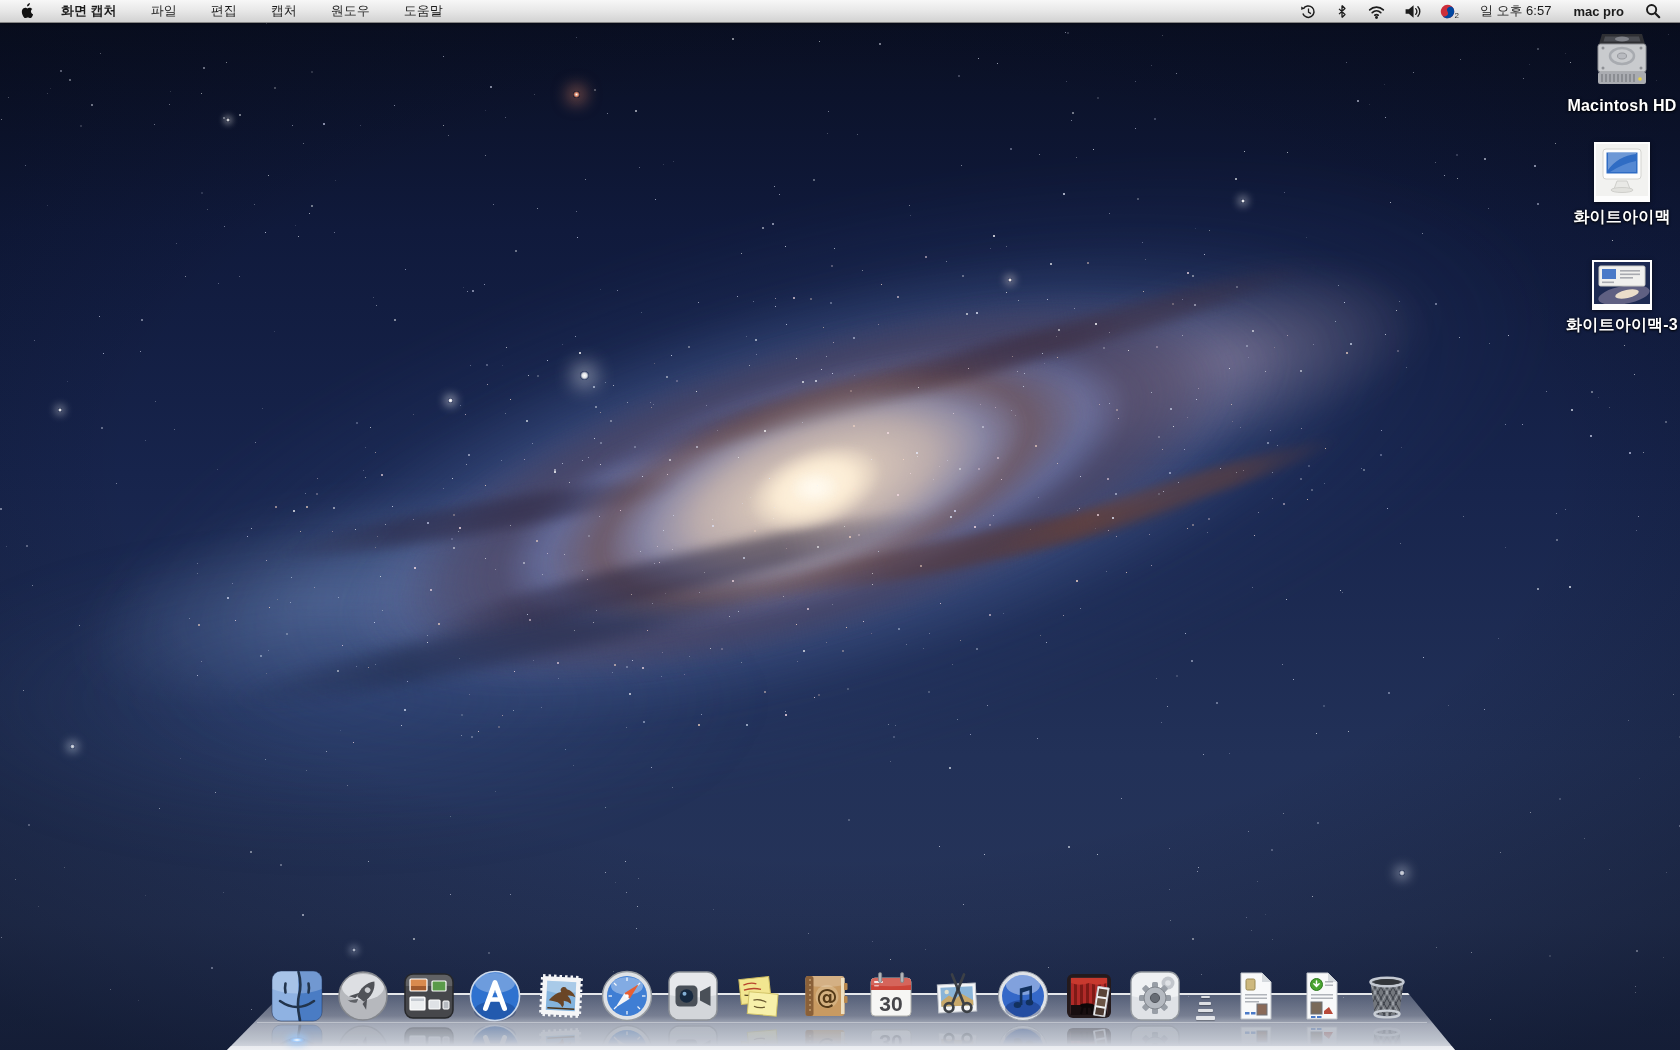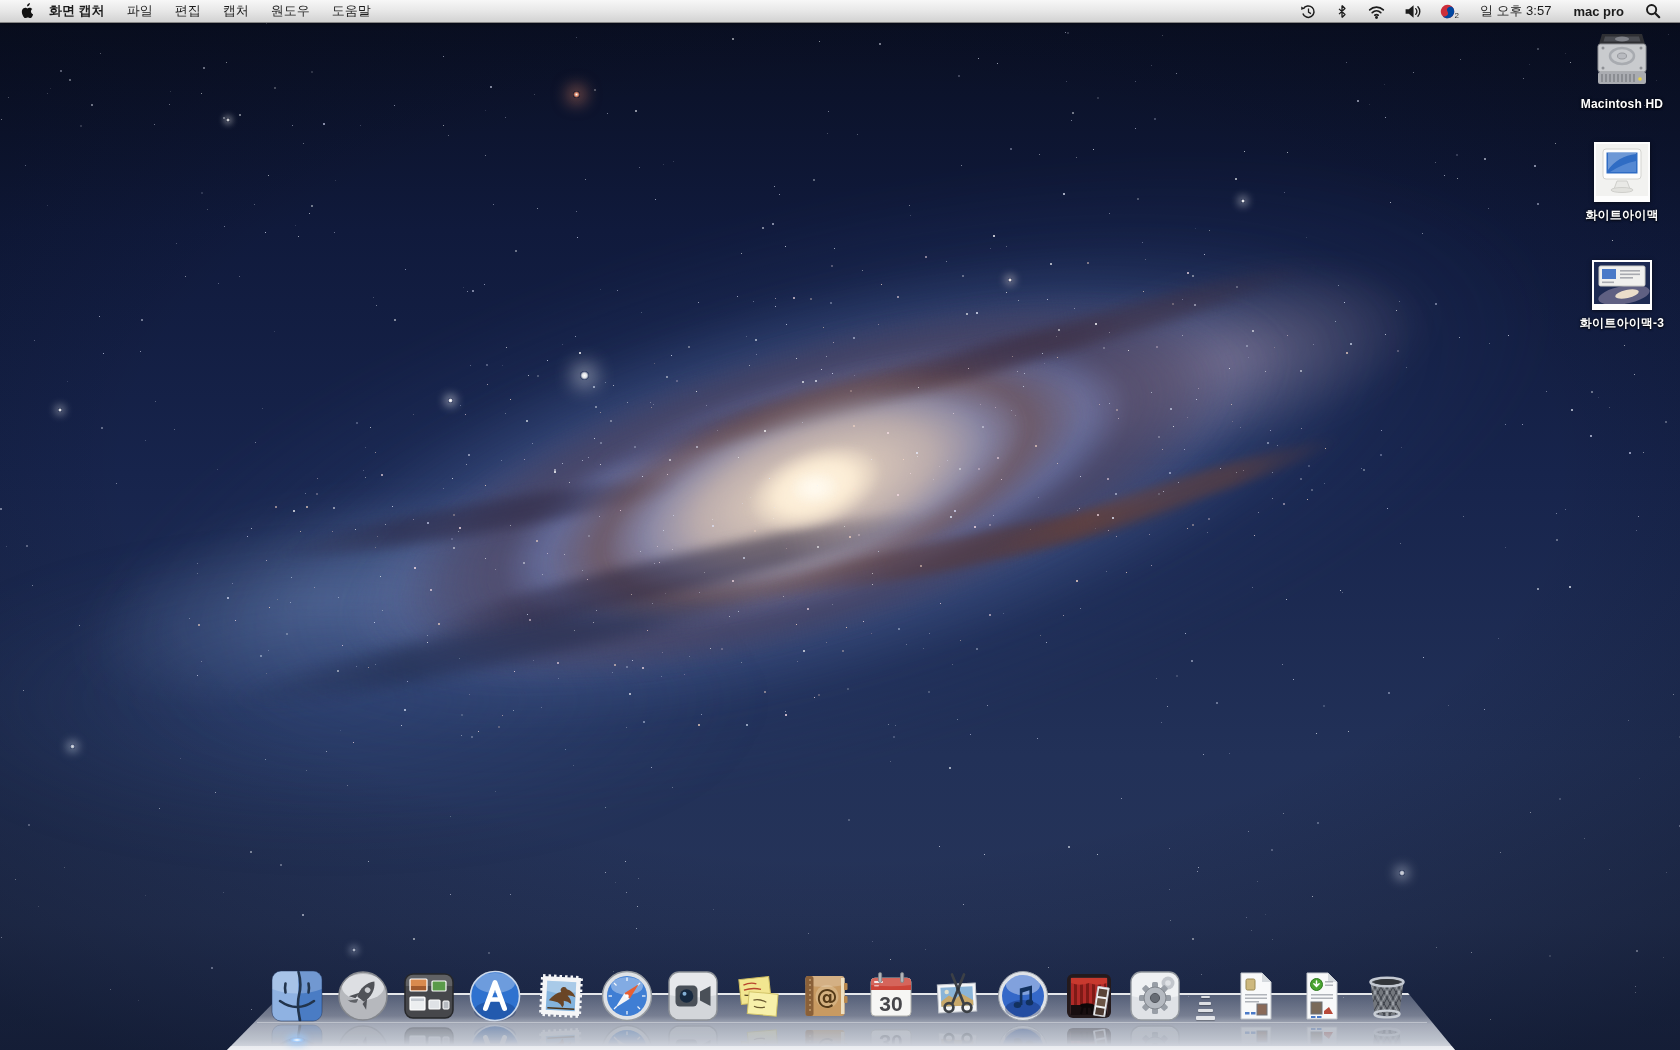--- a/index.html
+++ b/index.html
@@ -47,33 +47,33 @@
   #starsA{width:1px;height:1px;}
   #starsB{width:2px;height:2px;}
   .bright-star{position:absolute;border-radius:50%;}
 
   
   .menubar{position:absolute;left:0;top:0;width:1680px;height:22px;z-index:50;
     background:linear-gradient(180deg,#f7f7f7 0%,#e9e9e9 45%,#d2d2d2 100%);
     border-bottom:1px solid rgba(40,40,40,.55);
     box-shadow:0 1px 5px rgba(0,0,0,.45);
     display:flex;align-items:center;font-size:13px;color:#1b1b1b;}
-  .mb-left{display:flex;align-items:center;height:100%;padding-left:12px;}
+  .mb-left{display:flex;align-items:center;height:100%;padding-left:12px;gap:12px;}
   .apple{width:26px;display:flex;justify-content:center;align-items:center;height:100%;}
   .mb-app{font-weight:700;padding:0 11px;height:100%;display:flex;align-items:center;}
   .mb-item{padding:0 11px;height:100%;display:flex;align-items:center;}
   .mb-right{margin-left:auto;display:flex;align-items:center;height:100%;padding-right:14px;gap:8px;}
   .mb-status{display:flex;align-items:center;height:100%;padding:0 5px;}
   .mb-clock{padding:0 6px;}
   .mb-user{font-weight:700;padding:0 8px;}
   .flag-badge{font-size:8px;position:relative;top:4px;left:-2px;color:#333;}
 
   
   .desk-icon{position:absolute;width:124px;display:flex;flex-direction:column;align-items:center;z-index:10;}
-  .desk-label{margin-top:5px;font-size:12px;font-weight:700;color:#fff;text-align:center;
+  .desk-label{margin-top:5px;font-size:16px;font-weight:700;color:#fff;text-align:center;
     text-shadow:0 1px 2px rgba(0,0,0,.9),0 0 3px rgba(0,0,0,.7);letter-spacing:.2px;}
   .photo-frame{background:#fdfdfd;border:2px solid #fdfdfd;box-shadow:0 1px 4px rgba(0,0,0,.55);}
 
   
   .dock{position:absolute;left:0;bottom:0;width:1680px;height:110px;z-index:40;}
   .dock-shelf{position:absolute;left:227px;bottom:0;width:1228px;height:57px;
     clip-path:polygon(56px 0,1181px 0,1228px 57px,0 57px);
     background:linear-gradient(180deg,rgba(118,128,150,.60) 0%,rgba(152,158,174,.74) 40%,rgba(188,193,204,.86) 55%,rgba(203,208,217,.92) 82%,rgba(228,231,238,.95) 100%);}
   .dock-shelf .topline{position:absolute;left:54px;right:45px;top:0;height:2px;background:rgba(255,255,255,.85);}
   .dock-shelf .floorline{position:absolute;left:30px;right:28px;top:29px;height:1px;background:rgba(255,255,255,.35);}
@@ -182,21 +182,21 @@
     </div>
     <div class="mb-status">
       <svg width="17" height="17" viewBox="0 0 16 16">
         <g transform="rotate(-28 8 8)">
           <circle cx="8" cy="8" r="6.3" fill="#cd2e3a"></circle>
           <path d="M1.7,8 a6.3,6.3 0 0 0 12.6,0 a3.15,3.15 0 0 0 -6.3,0 a3.15,3.15 0 0 1 -6.3,0 z" fill="#0047a0"></path>
         </g>
       </svg>
         <span class="flag-badge">2</span>
     </div>
-    <div class="mb-clock">일 오후 3:57</div>
+    <div class="mb-clock">일 오후 6:57</div>
     <div class="mb-user">mac pro</div>
     <div class="mb-status">
       <svg width="16" height="16" viewBox="0 0 16 16">
         <circle cx="6.6" cy="6.6" r="4.6" fill="none" stroke="#1c1c1c" stroke-width="1.9"></circle>
         <line x1="10.2" y1="10.2" x2="14.2" y2="14.2" stroke="#1c1c1c" stroke-width="2.2" stroke-linecap="round"></line>
       </svg>
     </div>
   </div>
 </div>
 

